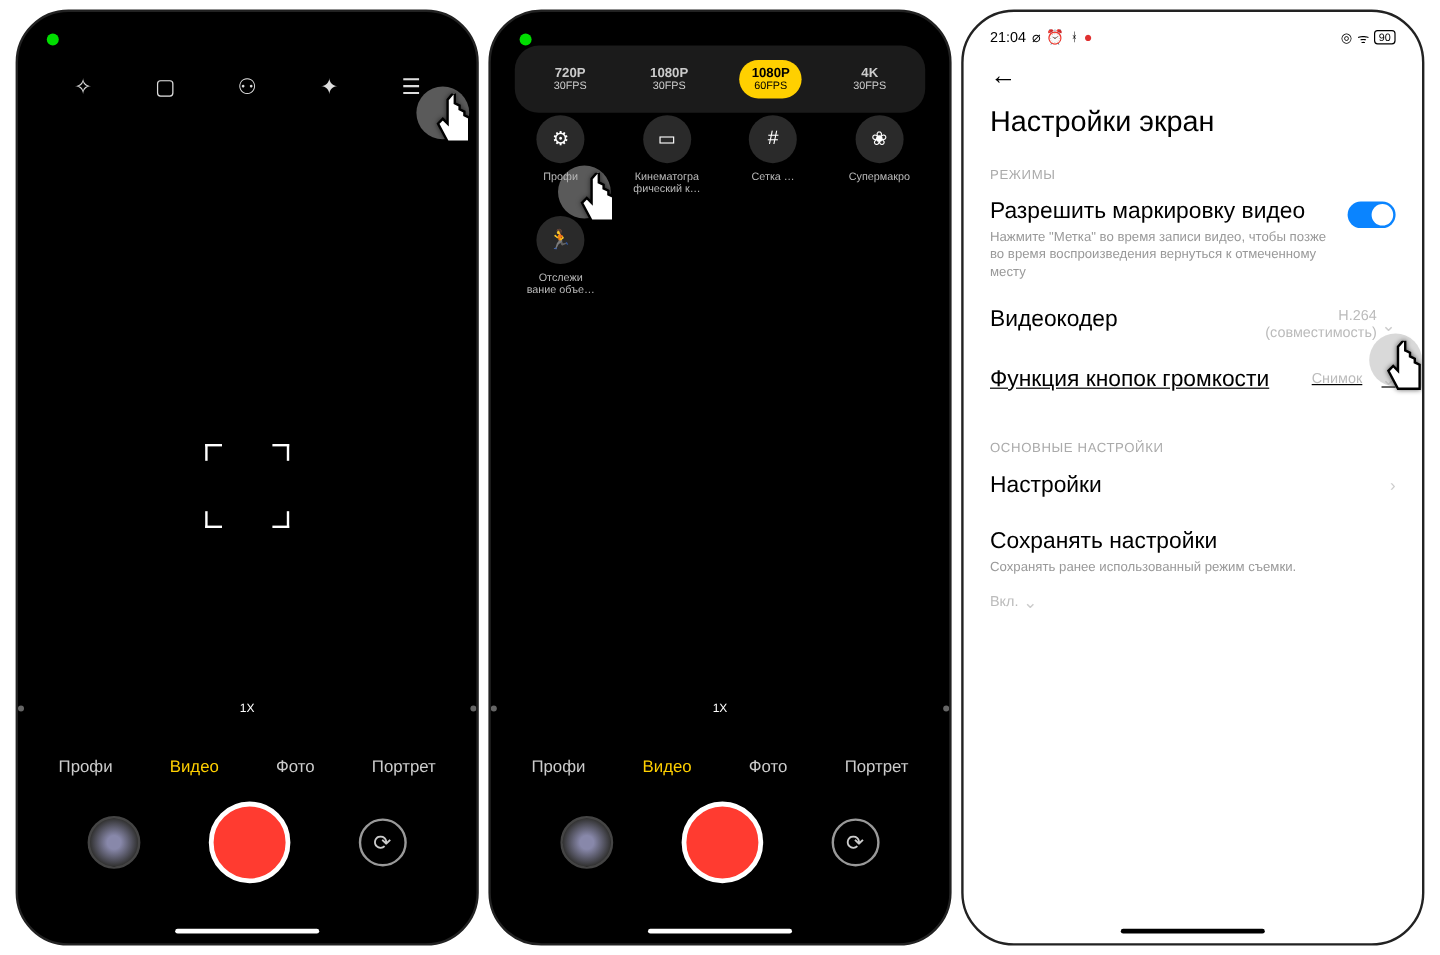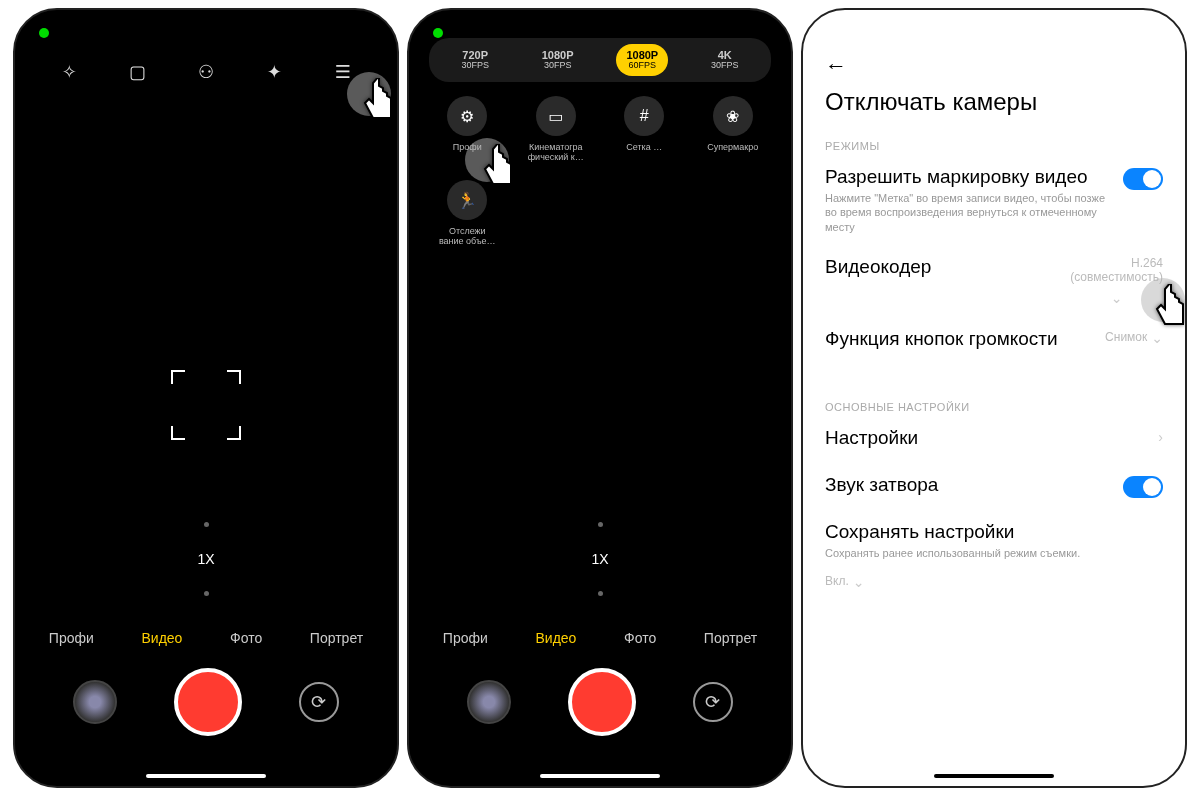--- a/index.html
+++ b/index.html
@@ -14,31 +14,31 @@
 
   
   .p1-top { position: absolute; top: 50px; left: 0; right: 0; display: flex; justify-content: space-around; padding: 0 20px; color: #fff; }
   .top-icon { width: 24px; height: 24px; display: flex; align-items: center; justify-content: center; font-size: 18px; color: #ddd; }
   .focus-frame { position: absolute; top: 360px; left: 50%; transform: translateX(-50%); width: 70px; height: 70px; }
   .fc { position: absolute; width: 14px; height: 14px; border: 2px solid #fff; }
   .fc.tl { top: 0; left: 0; border-right: none; border-bottom: none; }
   .fc.tr { top: 0; right: 0; border-left: none; border-bottom: none; }
   .fc.bl { bottom: 0; left: 0; border-right: none; border-top: none; }
   .fc.br { bottom: 0; right: 0; border-left: none; border-top: none; }
-  .zoom-row { position: absolute; bottom: 190px; left: 0; right: 0; display: flex; justify-content: flex-start; align-items: center; gap: 24px; color: #fff; font-size: 14px; flex-direction: column; }
+  .zoom-row { position: absolute; bottom: 190px; left: 0; right: 0; display: flex; justify-content: space-between; align-items: center; gap: 24px; color: #fff; font-size: 10px; }
   .zoom-dot { width: 5px; height: 5px; border-radius: 50%; background: #666; }
   .mode-row { position: absolute; bottom: 140px; left: 0; right: 0; display: flex; justify-content: space-around; padding: 0 10px; color: #ccc; font-size: 14px; }
   .mode-row .active { color: #ffd000; }
   .shutter-row { position: absolute; bottom: 50px; left: 0; right: 0; display: flex; align-items: center; justify-content: space-around; padding: 0 30px; }
   .gallery-thumb { width: 44px; height: 44px; border-radius: 50%; background: radial-gradient(circle,#88a 20%,#333 70%); border: 2px solid #444; }
   .shutter { width: 68px; height: 68px; border-radius: 50%; background: #ff3b30; border: 4px solid #fff; }
   .switch-cam { width: 40px; height: 40px; border: 2px solid #999; border-radius: 50%; display: flex; align-items: center; justify-content: center; color: #ccc; font-size: 18px; }
 
   
-  .res-bar { position: absolute; top: 28px; left: 20px; right: 20px; height: 44px; background: #1b1b1b; border-radius: 20px; display: flex; align-items: center; justify-content: space-around; padding: 0 6px; }
+  .res-bar { position: absolute; top: 28px; left: 20px; right: 20px; height: 56px; background: #1b1b1b; border-radius: 20px; display: flex; align-items: center; justify-content: space-around; padding: 0 6px; }
   .res-item { text-align: center; color: #ccc; font-size: 9px; padding: 5px 10px; border-radius: 16px; line-height: 1.1; }
   .res-item .big { font-size: 11px; font-weight: 600; display: block; }
   .res-item.active { background: #ffd000; color: #000; }
   .tool-grid { position: absolute; top: 86px; left: 14px; right: 14px; display: flex; flex-wrap: wrap; justify-content: space-between; }
   .tool-item { width: 25%; text-align: center; margin-bottom: 18px; color: #bbb; font-size: 9px; }
   .tool-circle { width: 40px; height: 40px; border-radius: 50%; background: #2a2a2a; margin: 0 auto 6px; display: flex; align-items: center; justify-content: center; color: #fff; font-size: 16px; }
 
   
   .status-bar { position: absolute; top: 8px; left: 0; right: 0; height: 26px; display: flex; align-items: center; justify-content: space-between; padding: 0 22px; font-size: 12px; color: #000; }
   .status-right { display: flex; align-items: center; gap: 4px; font-size: 11px; }
@@ -143,72 +143,80 @@
   </div>
   <div class="shutter-row">
     <div class="gallery-thumb"></div>
     <div class="shutter"></div>
     <div class="switch-cam">⟳</div>
   </div>
   <div class="home-bar"></div>
 </div>
 
 <div class="phone light">
+  <div class="status-bar">
+    <div style="display:flex;align-items:center;gap:5px;">
+      <span>21:04</span>
+      <span>⌀</span>
+      <span>⏰</span>
+      <span style="font-size:10px;">ᚼ</span>
+      <span style="color:#e03030;">●</span>
+    </div>
+    <div class="status-right">
+      <span>◎</span>
+      <span>ᯤ</span>
+      <span style="border:1px solid #000;border-radius:3px;padding:0 3px;font-size:9px;">90</span>
+    </div>
+  </div>
   <div class="settings-content">
     <span class="back-arrow">←</span>
-    <div class="page-title">Отключать камеры</div>
+    <div class="page-title">Настройки экран</div>
     <div class="section-label">РЕЖИМЫ</div>
 
     <div class="setting-row">
       <div class="setting-text">
         <div class="setting-title">Разрешить маркировку видео</div>
         <div class="setting-desc">Нажмите "Метка" во время записи видео, чтобы позже во время воспроизведения вернуться к отмеченному месту</div>
       </div>
       <div class="toggle on"></div>
     </div>
 
 
 
     <div class="setting-row">
       <div class="setting-text">
           <div class="setting-title">Видеокодер</div>
         </div>
-      <div style="display:flex;align-items:center;gap:4px;flex-direction:column;">
+      <div style="display:flex;align-items:center;gap:4px;">
           <div class="setting-value" style="white-space:pre-line">H.264
 (совместимость)</div>
           <span class="chev">⌄</span>
         </div>
     </div>
 
-    <div class="setting-row" style="margin-bottom:48px;">
+    <div class="setting-row" style="margin-bottom:37px;text-decoration:underline;">
       <div class="setting-text">
           <div class="setting-title">Функция кнопок громкости</div>
         </div>
-      <div style="display:flex;align-items:center;gap:4px;justify-content:flex-end;">
+      <div style="display:flex;align-items:center;gap:16px;justify-content:flex-end;">
           <div class="setting-value">Снимок</div>
           <span class="chev">⌄</span>
         </div>
     </div>
 
     <div class="section-label">ОСНОВНЫЕ НАСТРОЙКИ</div>
 
     <div class="setting-row">
       <div class="setting-text">
           <div class="setting-title">Настройки</div>
         </div>
       <span class="chev">›</span>
     </div>
 
 
-    <div class="setting-row">
-      <div class="setting-text">
-          <div class="setting-title">Звук затвора</div>
-        </div>
-      <div class="toggle on"></div>
-    </div>
 
     <div class="setting-row" style="margin-bottom:4px;flex-direction:column;">
       <div class="setting-text">
         <div class="setting-title">Сохранять настройки</div>
         <div class="setting-desc">Сохранять ранее использованный режим съемки.</div>
       </div>
       <div style="display:flex;align-items:center;gap:4px;">
           <div class="setting-value">Вкл.</div>
           <span class="chev">⌄</span>
         </div>

